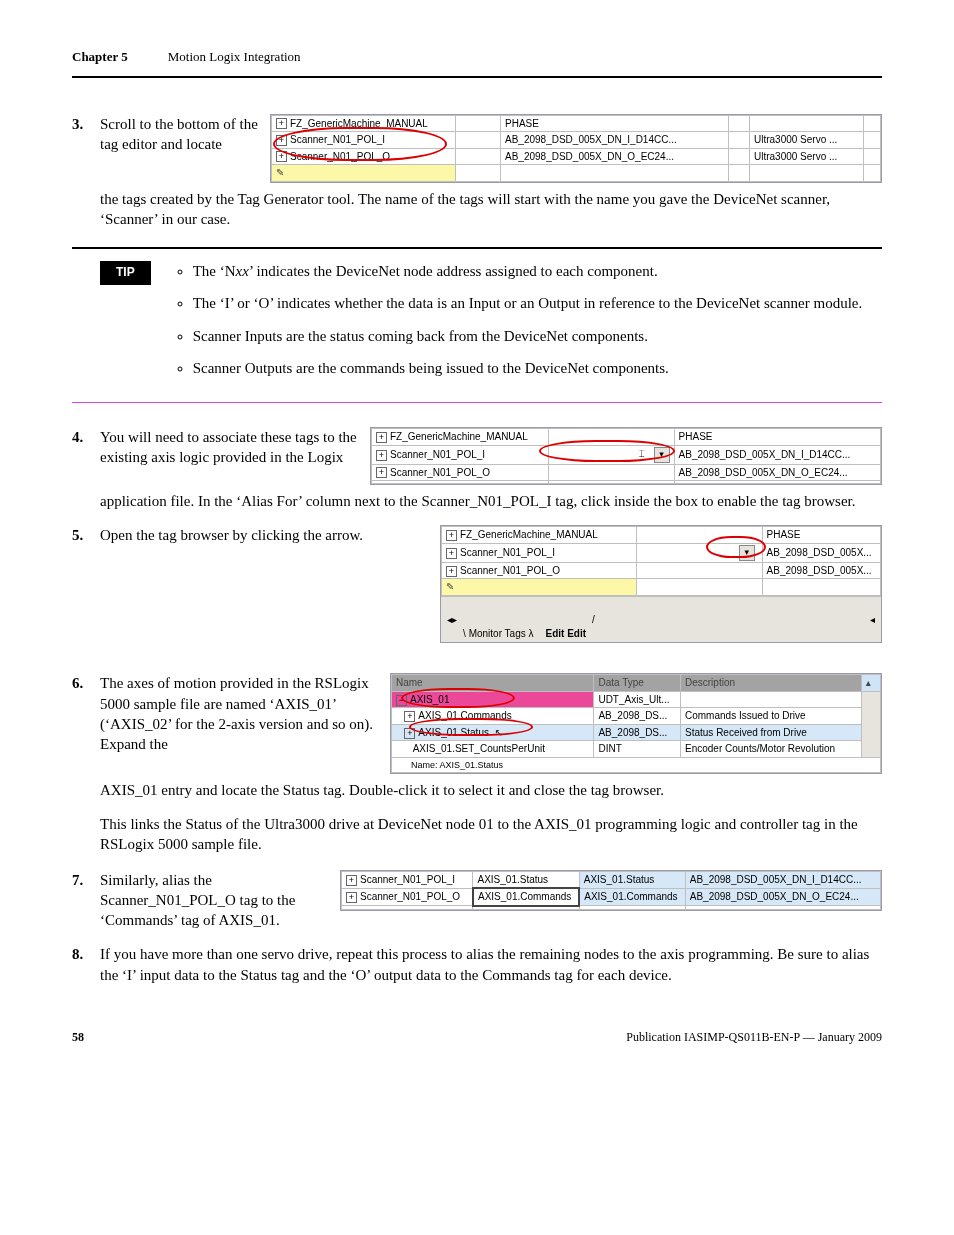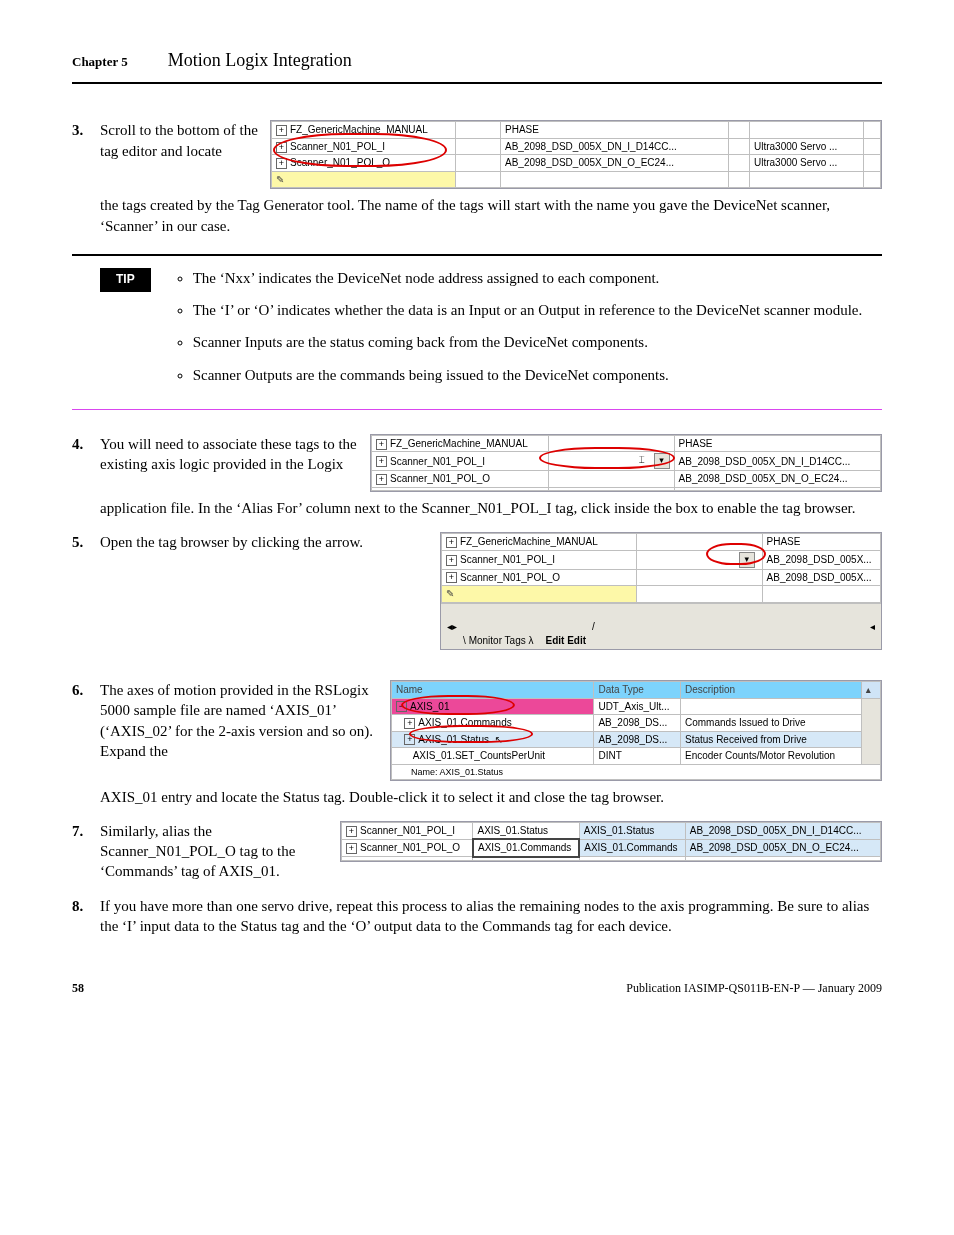--- a/index.html
+++ b/index.html
@@ -13,21 +13,21 @@
     line-height: 1.35;
   }
   .header-row {
     display: flex;
     align-items: baseline;
     border-bottom: 2px solid #000;
     padding-bottom: 10px;
     margin-bottom: 36px;
   }
   .chapter-label { font-weight: bold; font-size: 13px; margin-right: 40px; }
-  .chapter-title { font-size: 18px; }
+  .chapter-title { font-size: 13px; }
   ol.main { list-style: none; padding-left: 0; margin: 0; }
   ol.main > li { margin-bottom: 14px; padding-left: 28px; position: relative; }
   ol.main > li > .num { position: absolute; left: 0; font-weight: bold; }
   .tip-block {
     border-top: 2px solid #000;
     border-bottom: 1px solid #d946ef;
     margin: 18px 0 24px 0;
     padding: 12px 0 12px 0;
     display: flex;
   }
@@ -38,37 +38,37 @@
     font-weight: bold;
     font-size: 12px;
     padding: 3px 16px;
     height: 18px;
     margin-left: 28px;
     margin-right: 20px;
     flex-shrink: 0;
   }
   .tip-body ul { margin: 0; padding-left: 22px; }
   .tip-body li { margin-bottom: 12px; }
-  .italic { }
+  .italic { font-style: italic; }
   .shot {
     display: inline-block;
     border: 1px solid #9a9aa8;
     font-family: Tahoma, Arial, sans-serif;
     font-size: 10px;
     background: #fff;
     vertical-align: top;
   }
   .shot table { border-collapse: collapse; }
   .shot td {
     border: 1px solid #bfbfbf;
     padding: 1px 4px;
     white-space: nowrap;
     background: #fff;
   }
-  .shot td.hdr { background: #7dd3fc; color:#444; }
+  .shot td.hdr { background: #a3a3a3; color:#444; }
   .circ {
     position: absolute;
     border: 2px solid #d00;
     border-radius: 50% / 60%;
     pointer-events: none;
   }
   .float-right { float: right; margin-left: 12px; margin-bottom: 6px; }
   .rel { position: relative; }
   .tabbar {
     border-top: 1px solid #bfbfbf;
@@ -273,20 +273,21 @@
               <td colspan="4" style="font-size:9px;">&nbsp;&nbsp;&nbsp;&nbsp;&nbsp;&nbsp;<span>Name: AXIS_01.Status</span></td>
             </tr>
       </tbody>
         </table>
       <span class="circ" style="left:10px;top:14px;width:110px;height:16px;"></span>
       <span class="circ" style="left:18px;top:44px;width:120px;height:14px;"></span>
     </div>
     <span>The axes of motion provided in the RSLogix 5000 sample file are named ‘AXIS_01’ (‘AXIS_02’ for the 2-axis version and so on). Expand the </span>
     <div class="clear"></div>
     <span>AXIS_01 entry and locate the Status tag. Double-click it to select it and close the tag browser.</span>
+    <p style="margin-top:14px;">This links the Status of the Ultra3000 drive at DeviceNet node 01 to the AXIS_01 programming logic and controller tag in the RSLogix 5000 sample file.</p>
   </li>
 
   <li>
     <span class="num">7.</span>
     <div class="shot float-right rel" style="width:540px;">
       <table>
         <tbody>
             <tr>
           <td style="width:130px;"><span class="expand">+</span><span>Scanner_N01_POL_I</span></td>
           <td style="width:100px;">AXIS_01.Status</td>

